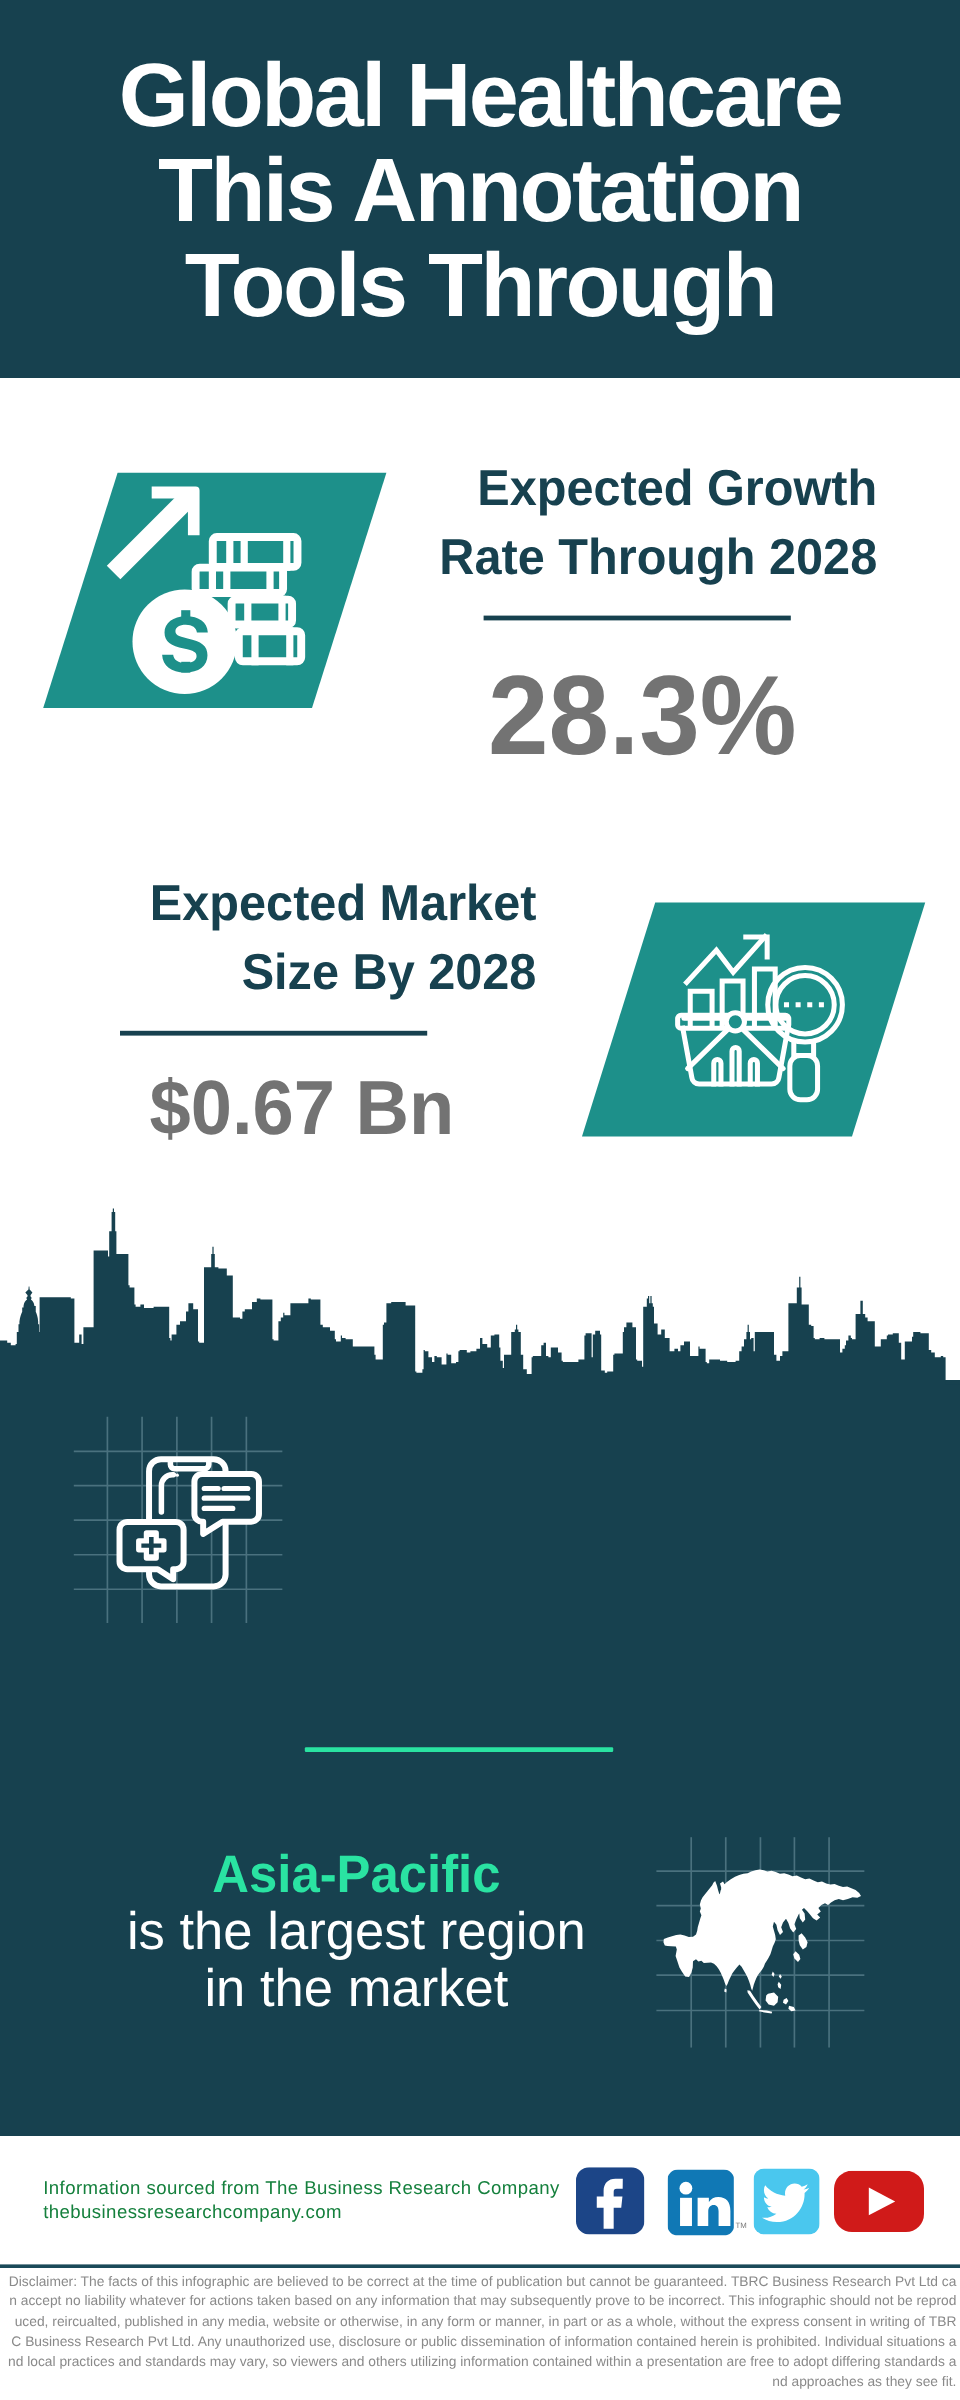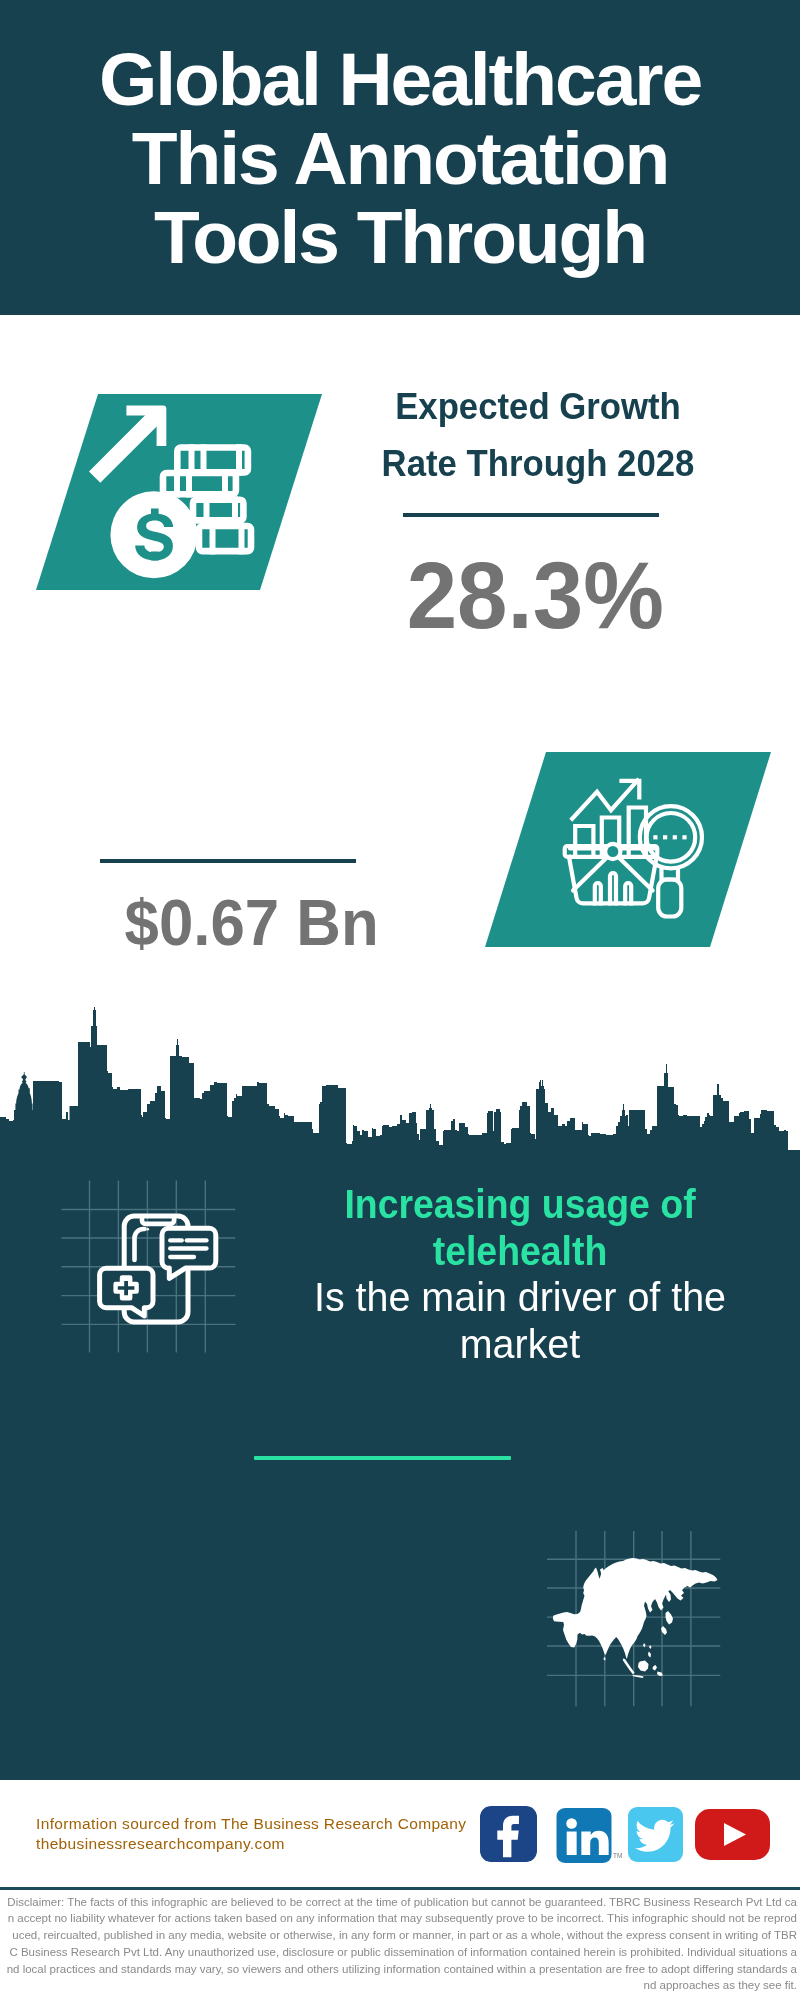--- a/index.html
+++ b/index.html
@@ -11,42 +11,42 @@
   .header{position:absolute;left:0;top:0;width:800px;height:315px;background:#17414f;}
   .header-title{position:absolute;left:0;top:0;width:800px;text-align:center;
     color:#ffffff;font-size:75px;font-weight:bold;letter-spacing:-2.1px;}
   .header-title div{height:78px;line-height:78px;}
   .tl1{position:absolute;left:0;top:40px;width:800px;}
   .tl2{position:absolute;left:0;top:119px;width:800px;}
   .tl3{position:absolute;left:0;top:198px;width:800px;}
 
   
   .para{position:absolute;}
-  .stat-head{position:absolute;color:#17414f;font-weight:bold;font-size:36px;
-    text-align:center;line-height:57px;}
+  .stat-head{position:absolute;color:#17414f;font-weight:bold;font-size:42px;
+    text-align:right;line-height:57px;}
   .stat-head div{transform:scaleX(0.965);}
   .rule{position:absolute;background:#17414f;height:4px;}
   .stat-val{position:absolute;color:#737373;font-weight:bold;text-align:center;}
   .stat-val span{display:inline-block;transform:scaleX(0.965);}
 
   
   .band{position:absolute;left:0;top:1150px;width:800px;height:630px;background:#17414f;}
   .skyline{position:absolute;left:0;top:1000px;width:800px;height:175px;}
   .grid{position:absolute;}
 
   .drv{position:absolute;text-align:center;line-height:46.5px;font-size:41px;}
   .drv div{display:block;}
   .drv .hl{color:#2ae3a2;font-weight:bold;transform:scaleX(0.912);}
   .drv .rt{color:#ffffff;font-weight:normal;transform:scaleX(0.962);}
   .drv2 .hl{transform:scaleX(0.963);}
   .drv2 .rt{transform:scaleX(0.996);}
   .divider{position:absolute;background:#2ae3a2;height:4px;border-radius:1px;}
 
   
-  .src{position:absolute;color:#a16207;font-size:15.5px;line-height:20px;letter-spacing:0.35px;}
+  .src{position:absolute;color:#15803d;font-size:15.5px;line-height:20px;letter-spacing:0.35px;}
   .hr-foot{position:absolute;left:0;background:#1b4a59;height:3.8px;width:800px;}
   .disc{position:absolute;color:#8a8a8a;font-size:11.5px;line-height:16.75px;
      text-align:right;word-break:break-all;white-space:normal;}
   .social{position:absolute;}
   .sq{position:absolute;border-radius:9px;}
 </style>
 </head>
 <body>
 
 <div class="page">
@@ -93,20 +93,24 @@
       </g>
     </g>
   </svg>
   <div class="stat-head" style="left:338px;top:378px;width:400px;">
     <div>Expected Growth</div>
     <div>Rate Through 2028</div>
   </div>
   <div class="rule" style="left:403px;top:513px;width:256px;"></div>
   <div class="stat-val" style="left:335px;top:549px;width:400px;font-size:94px;line-height:94px;"><span>28.3%</span></div>
 
+  <div class="stat-head" style="left:54px;top:724px;width:400px;">
+    <div>Expected Market</div>
+    <div>Size By 2028</div>
+  </div>
   <div class="rule" style="left:100px;top:859px;width:256px;"></div>
   <div class="stat-val" style="left:52px;top:886px;width:400px;font-size:64px;line-height:74px;"><span>$0.67 Bn</span></div>
   <svg class="para" style="left:478px;top:746px;width:300px;height:208px" viewBox="478 746 300 208">
     <polygon points="546,752 771,752 710,947 485,947" fill="#1d908a"></polygon>
     <g fill="none" stroke="#ffffff" stroke-width="4.2" stroke-linecap="square" stroke-linejoin="miter">
 
       <path d="M572.2,818.7 L597.0,791.8 L611.0,810.2 L637.5,780.5"></path>
       <path d="M621.5,780.9 L639.3,780.9 L639.3,797.4"></path>
 
       <path d="M575.2,855 L575.2,826 L593.4,826 L593.4,855"></path>
@@ -173,28 +177,27 @@
       <path d="M186.7,1240.4 L206.5,1240.4" stroke-width="4.3"></path>
       <path d="M170.2,1248.5 L206.5,1248.5" stroke-width="4.3"></path>
       <path d="M170.2,1257.0 L194.0,1257.0" stroke-width="4.3"></path>
 
       <path d="M106.1,1268.3 L146.5,1268.3 A6.5,6.5 0 0 1 153.0,1274.8 L153.0,1301.2 A6.5,6.5 0 0 1 146.5,1307.7 L144.3,1307.7 L144.3,1316.0 L131.5,1307.7 L106.1,1307.7 A6.5,6.5 0 0 1 99.6,1301.2 L99.6,1274.8 A6.5,6.5 0 0 1 106.1,1268.3 Z" fill="#17414f"></path>
 
       <path d="M119.8,1277.5 A2.3,2.3 0 0 1 122.1,1275.2 L130.1,1275.2 A2.3,2.3 0 0 1 132.4,1277.5 L132.4,1281.8 L136.5,1281.8 A2.3,2.3 0 0 1 138.8,1284.1 L138.8,1291.5 A2.3,2.3 0 0 1 136.5,1293.8 L132.4,1293.8 L132.4,1298.3 A2.3,2.3 0 0 1 130.1,1300.6 L122.1,1300.6 A2.3,2.3 0 0 1 119.8,1298.3 L119.8,1293.8 L115.7,1293.8 A2.3,2.3 0 0 1 113.4,1291.5 L113.4,1284.1 A2.3,2.3 0 0 1 115.7,1281.8 L119.8,1281.8 Z" fill="#ffffff" stroke="none"></path>
       <path d="M124.2,1280.9 L128.0,1280.9 L128.0,1286.2 L134.4,1286.2 L134.4,1289.8 L128.0,1289.8 L128.0,1295.2 L124.2,1295.2 L124.2,1289.8 L117.8,1289.8 L117.8,1286.2 L124.2,1286.2 Z" fill="#17414f" stroke="none"></path>
     </g>
   </svg>
-  <div class="drv" style="left:290px;top:1181px;width:460px;">
-    <div class="hl">Increasing usage of</div>
-    <div class="hl">telehealth</div>
-    <div class="rt">Is the main driver of the</div>
-    <div class="rt">market</div>
-  </div>
   <div class="divider" style="left:254px;top:1456px;width:257px;"></div>
 
+  <div class="drv drv2" style="left:67px;top:1539px;width:460px;font-size:44px;line-height:47.3px;">
+    <div class="hl">Asia-Pacific</div>
+    <div class="rt">is the largest region</div>
+    <div class="rt">in the market</div>
+  </div>
   <svg class="grid" style="left:540px;top:1525px;width:190px;height:190px;" viewBox="540 1525 190 190">
     <g stroke="#4a717e" stroke-width="1.4">
       <path d="M576.0,1531.0 L576.0,1706.3"></path>
       <path d="M604.8,1531.0 L604.8,1706.3"></path>
       <path d="M633.7,1531.0 L633.7,1706.3"></path>
       <path d="M662.0,1531.0 L662.0,1706.3"></path>
       <path d="M690.9,1531.0 L690.9,1706.3"></path>
       <path d="M547.0,1559.3 L720.3,1559.3"></path>
       <path d="M547.0,1588.0 L720.3,1588.0"></path>
       <path d="M547.0,1617.1 L720.3,1617.1"></path>

